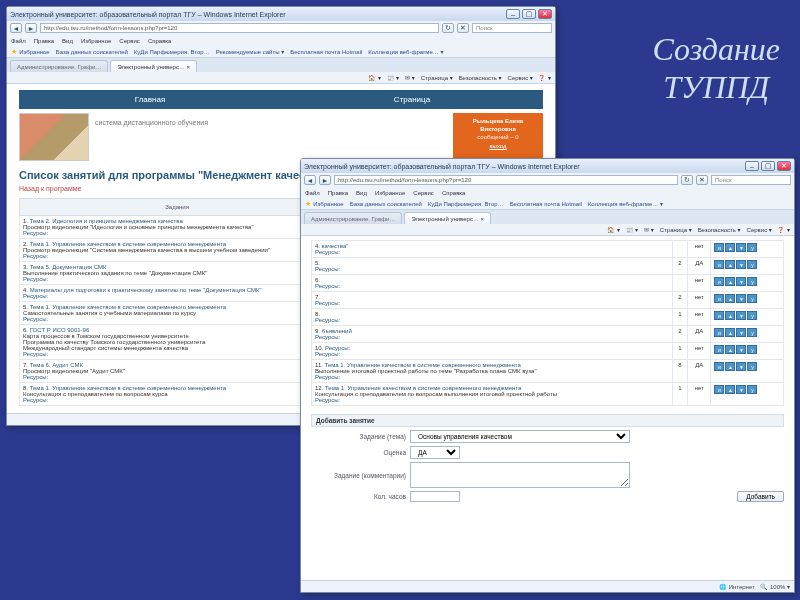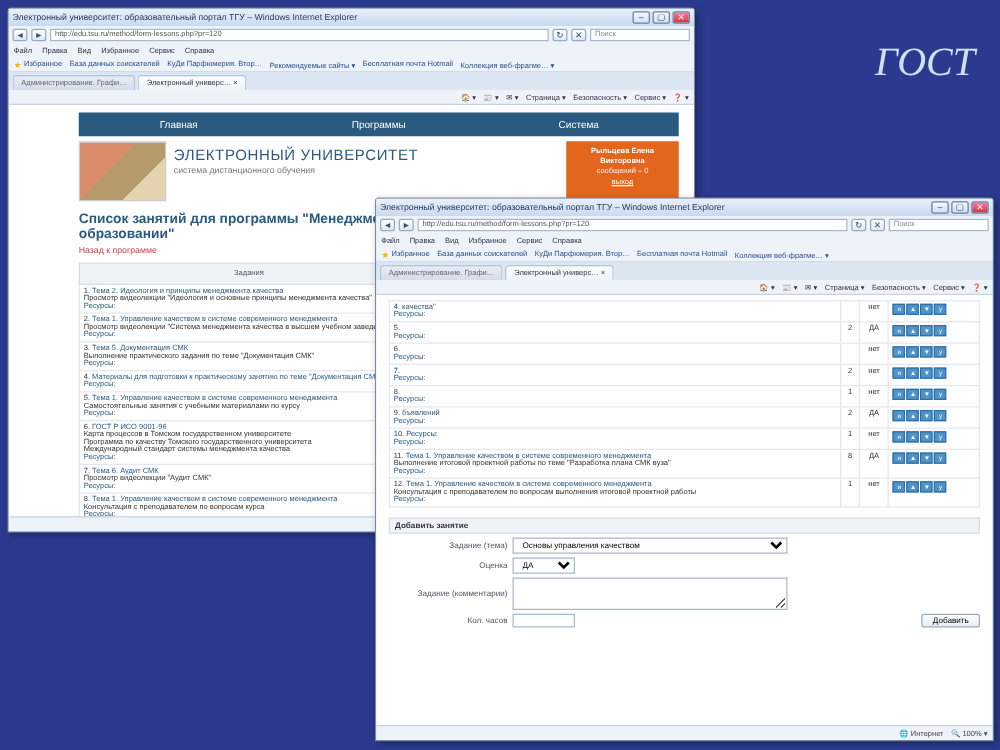--- a/index.html
+++ b/index.html
@@ -87,29 +87,30 @@
   .mini{width:10px;height:9px;background:#4f94c9;border:1px solid #2f6fa3;color:#fff;font-size:5px;display:flex;align-items:center;justify-content:center;}
   
   .addform{margin-top:8px;font-size:6.5px;color:#334;}
   .addform .hdr{background:#eef3f8;border:1px solid #d5dde7;padding:2px 4px;font-weight:bold;}
   .addform .row{display:flex;align-items:center;margin-top:3px;gap:4px;}
   .addform .lab{width:95px;text-align:right;color:#556;}
   .addform select,.addform input,.addform textarea{border:1px solid #a8b8cc;background:#fff;font-size:6.5px;padding:1px 3px;}
   .addbtn{background:linear-gradient(#fdfdfd,#e7edf5);border:1px solid #9ab;border-radius:2px;font-size:6.5px;padding:1px 8px;}
   
   #win1{left:6px;top:6px;width:550px;height:420px;}
-  #win1 .content{height:calc(100% - 14px - 14px - 11px - 12px - 14px - 12px - 12px);padding-left:44px;}
+  #win1 .content{height:calc(100% - 14px - 14px - 11px - 12px - 14px - 12px - 12px);}
   #win2{left:300px;top:158px;width:495px;height:435px;}
   #win2 .content{height:calc(100% - 14px - 14px - 11px - 12px - 14px - 12px - 12px);}
 </style>
 </head>
 <body>
 
 <div class="slide-title">
-  <div>ГОСТ</div>
+  <div>Создание</div>
+  <div>ТУППД</div>
 </div>
 
 <div class="browser" id="win1">
   <div class="titlebar">
     <span>Электронный университет: образовательный портал ТГУ – Windows Internet Explorer</span>
     <span class="spacer"></span>
     <span class="winbtn">–</span>
     <span class="winbtn">▢</span>
     <span class="winbtn close">✕</span>
   </div>
@@ -150,27 +151,25 @@
     <span class="cmditem">✉ ▾</span>
     <span class="cmditem">Страница ▾</span>
     <span class="cmditem">Безопасность ▾</span>
     <span class="cmditem">Сервис ▾</span>
     <span class="cmditem">❓ ▾</span>
   </div>
   <div class="content">
     <div class="portal">
       <div class="topnav">
         <a>Главная</a>
-        <a>Программы</a>
-        <a>Система</a>
+        <a>Страница</a>
       </div>
       <div class="banner">
         <div class="photo"></div>
         <div class="unititle">
-          <div class="big">ЭЛЕКТРОННЫЙ УНИВЕРСИТЕТ</div>
           <div class="sub">система дистанционного обучения</div>
         </div>
         <div class="userbox">
           <div class="name">Рыльцева Елена Викторовна</div>
           <div class="msg">сообщений – 0</div>
           <div class="exit">выход</div>
         </div>
       </div>
       <div class="maincols">
         <div class="leftcol">

